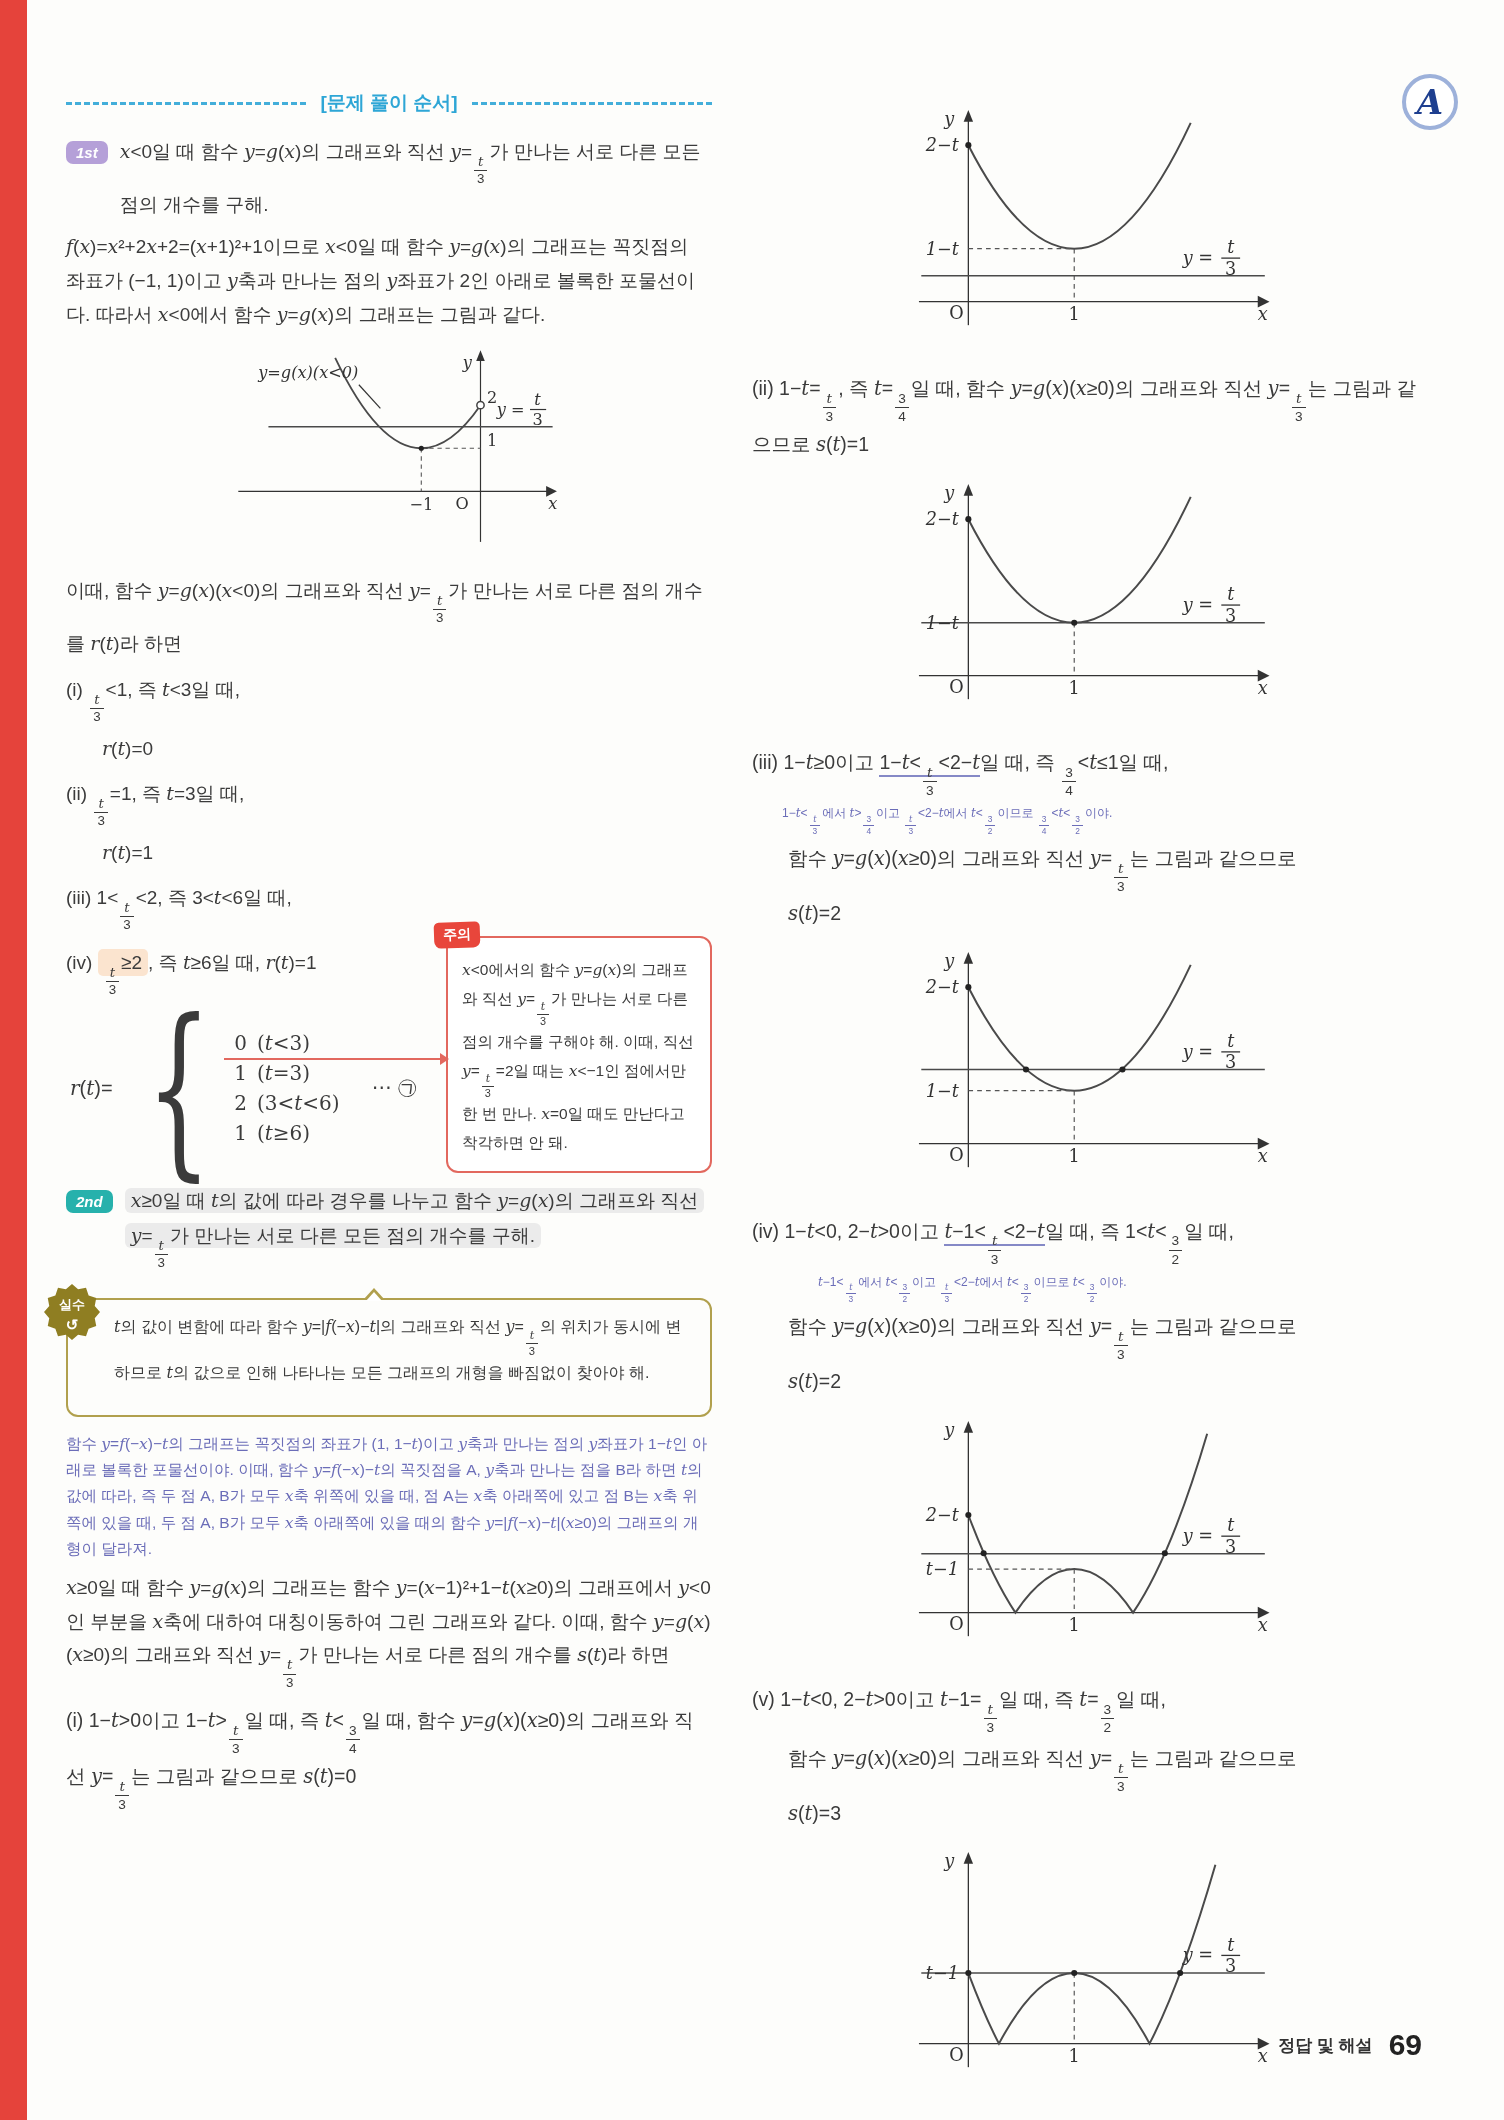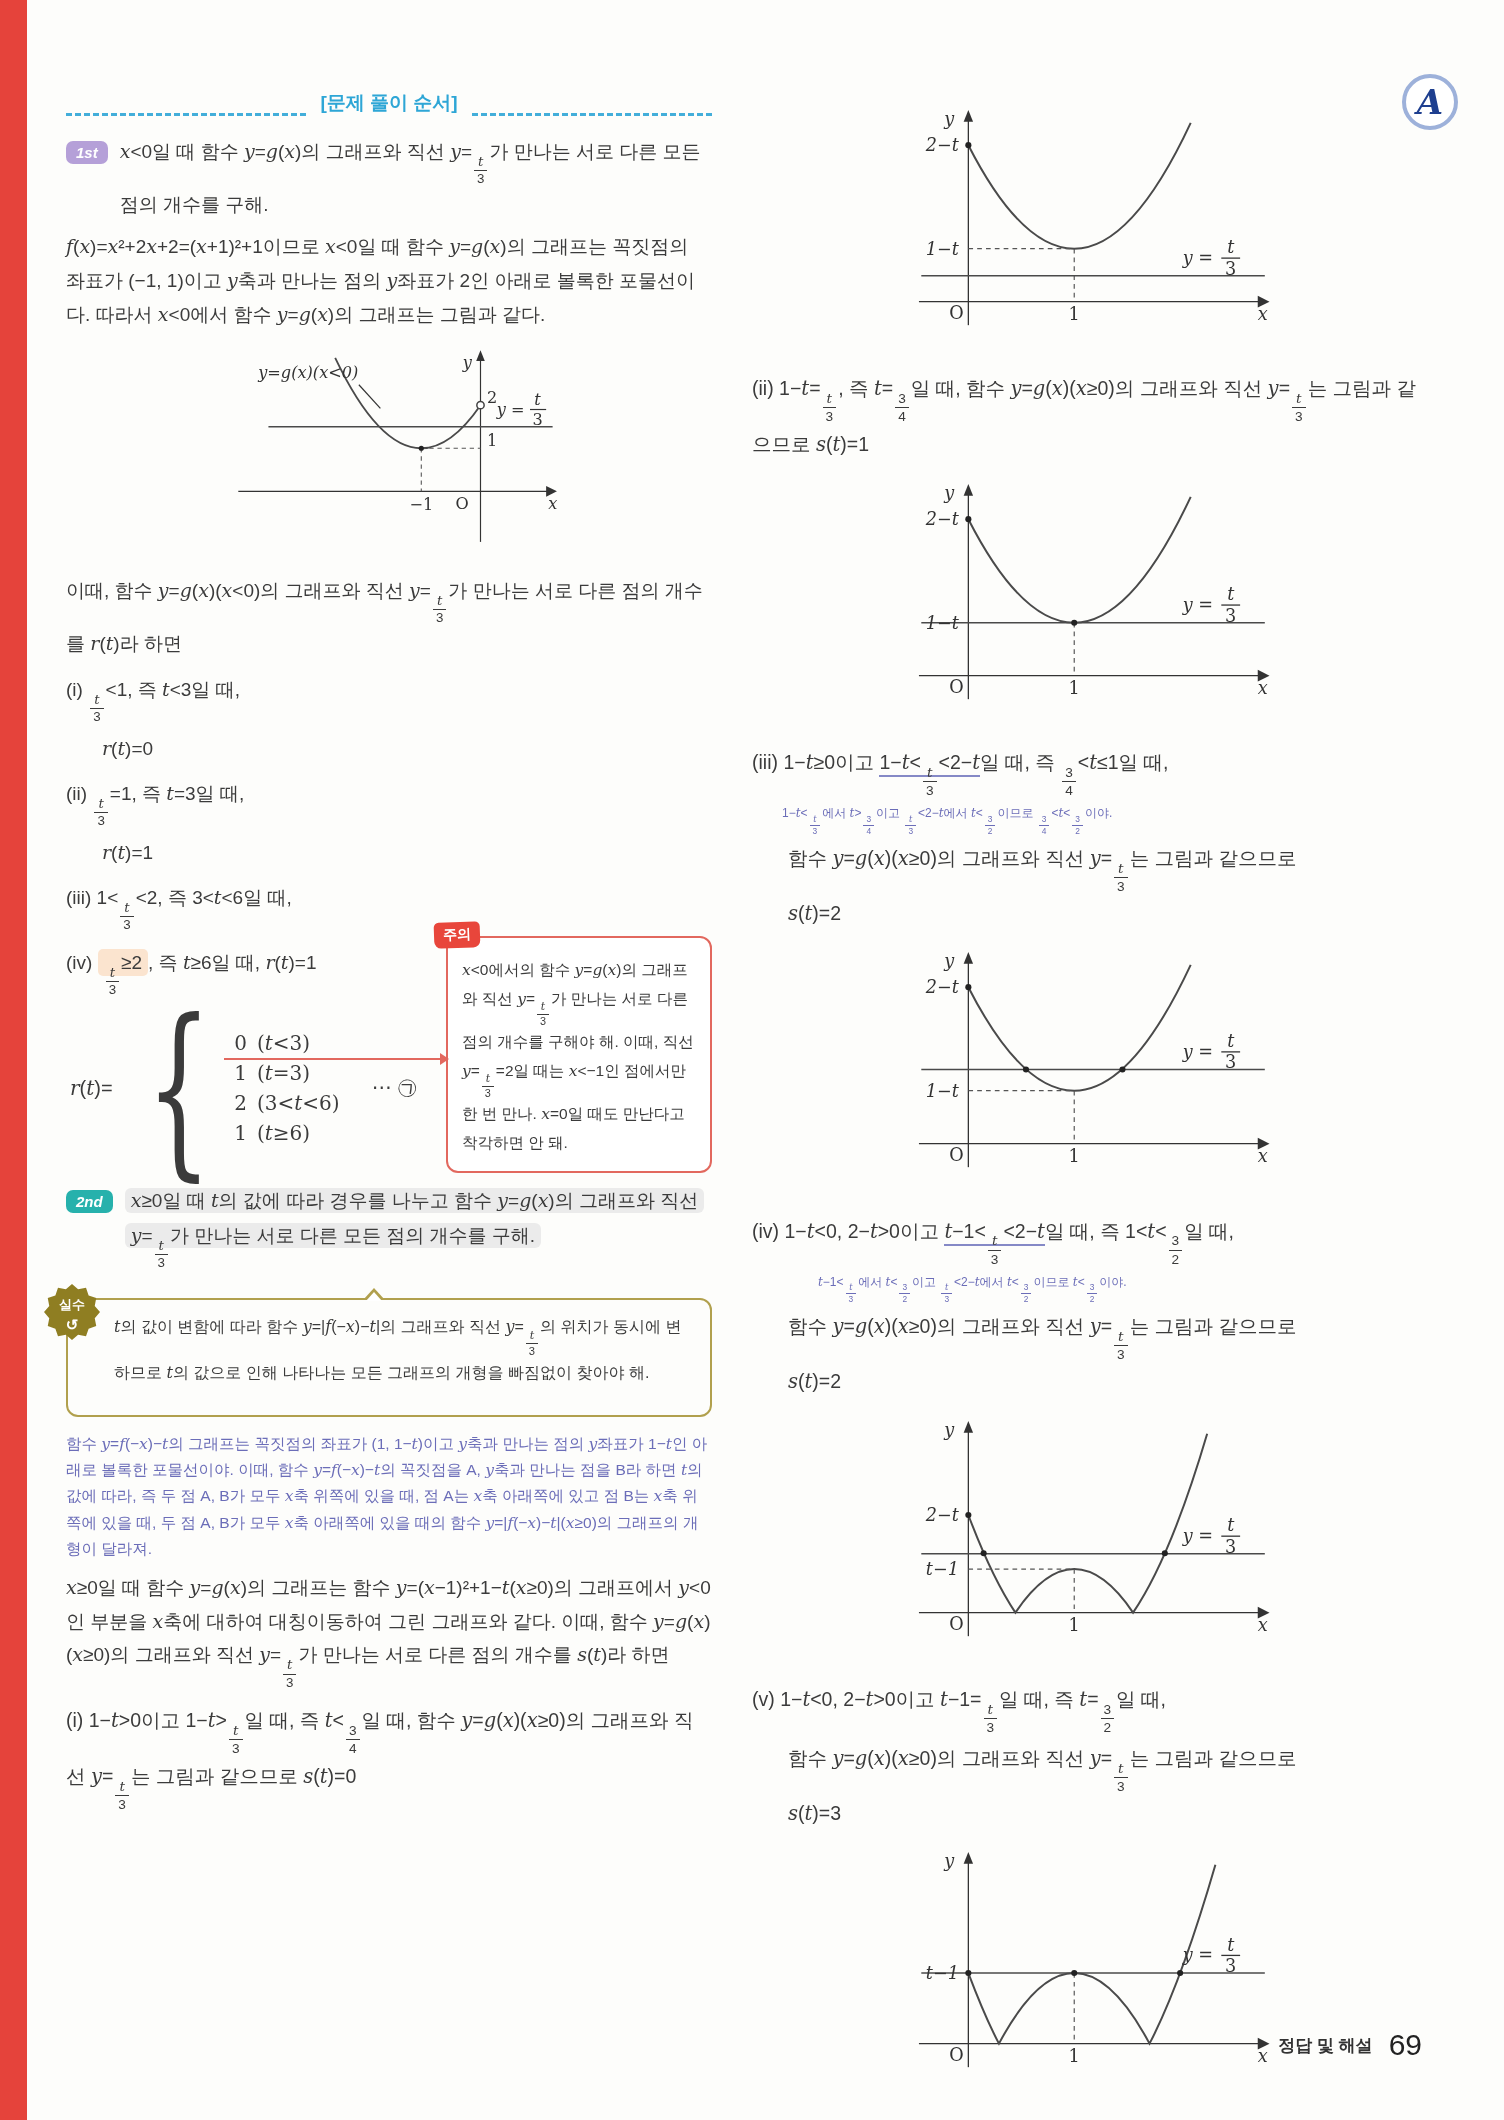--- a/index.html
+++ b/index.html
@@ -14,21 +14,21 @@
   .col.right{left:752px;width:668px}
 
   .txt{font-size:19px;line-height:1.78;color:#3b3b3b}
   .mv{font-family:"DejaVu Serif",serif;font-style:italic}
   .fr{display:inline-flex;flex-direction:column;align-items:center;vertical-align:-0.58em;
       font-size:0.70em;line-height:1.25;margin:0 2px}
   .fr .fn{padding:0 3px}
   .fr .fd{border-top:1.5px solid currentColor;padding:0 3px}
   .ubl{border-bottom:2.5px solid #8589c6;padding-bottom:2px}
 
-  .divider{display:flex;align-items:flex-end;gap:14px;color:#2ea6d6;font-weight:bold;font-size:19px;margin-bottom:18px}
+  .divider{display:flex;align-items:center;gap:14px;color:#2ea6d6;font-weight:bold;font-size:19px;margin-bottom:18px}
   .divider .dash{flex:1;border-top:3.5px dashed #43aeda;height:0}
 
   .step-head{display:flex;gap:12px;align-items:flex-start;margin:16px 0 8px}
   .badge{flex:0 0 auto;border-radius:7px;color:#fff;font-weight:bold;font-style:italic;
          font-size:15px;padding:3px 10px;margin-top:7px}
   .badge.b1{background:#b5a0d8}
   .badge.b2{background:#27b1ac}
   .goal{font-size:19px;line-height:1.8}
   .goal .shade{background:#ebebeb;border-radius:6px;padding:2px 6px;-webkit-box-decoration-break:clone;box-decoration-break:clone}
 
@@ -80,21 +80,21 @@
   .ax{stroke:#333;stroke-width:1.1;fill:none}
   .cv{stroke:#4a4a4a;stroke-width:1.7;fill:none}
   .tl{stroke:#4a4a4a;stroke-width:1.25;fill:none}
   .dsh{stroke:#555;stroke-width:1;fill:none;stroke-dasharray:4 3.5}
   .dot{fill:#222}
   .ah{fill:#333}
   .fb{stroke:#333;stroke-width:1.1}
 
   .footer{position:absolute;right:82px;bottom:58px;display:flex;align-items:center;gap:16px}
   .footer .flabel{font-size:17px;font-weight:bold;color:#333}
-  .footer .fnum{font-size:30px;font-weight:normal;color:#222}
+  .footer .fnum{font-size:30px;font-weight:bold;color:#222}
 </style>
 </head>
 <body>
 
 <div class="page">
   <div class="spine"></div>
   <div class="marker">
     <span>A</span>
   </div>
 

